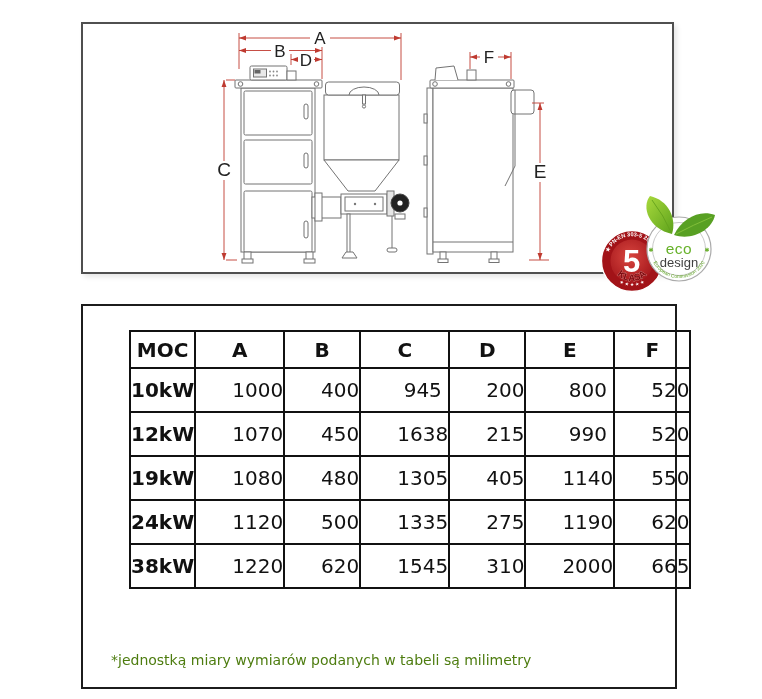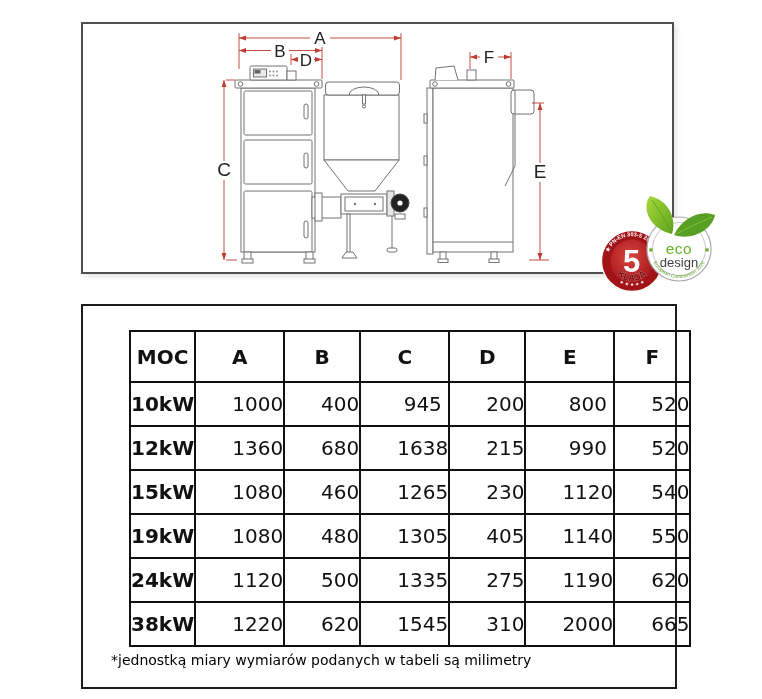--- a/index.html
+++ b/index.html
@@ -10,26 +10,26 @@
              border:2px solid #4f4f4f;background:#fff;box-shadow:3px 3px 5px rgba(0,0,0,.10);}
   .frame-top svg{display:block;}
   
   .badges{position:absolute;left:585px;top:192px;width:138px;height:112px;z-index:10;}
   
   .frame-bottom{position:absolute;left:81px;top:304px;width:592px;height:381px;
                 border:2px solid #1c1c1c;background:#fff;}
   table.dims{position:absolute;left:46px;top:24px;border-collapse:collapse;table-layout:fixed;}
   table.dims th,table.dims td{border:2px solid #111;text-align:center;vertical-align:middle;
                 padding:0;font-family:"DejaVu Sans",sans-serif;color:#111;}
-  table.dims thead tr{height:51px;}
+  table.dims thead tr{height:37px;}
   table.dims tbody tr{height:44px;}
   table.dims thead th{font-size:20px;font-weight:bold;}
   table.dims tbody th{font-size:20px;font-weight:bold;}
   table.dims tbody td{font-size:20px;font-weight:normal;padding-left:36px;}
-  .footnote{position:absolute;left:28px;top:346px;font-size:14px;color:#000000;
+  .footnote{position:absolute;left:28px;top:346px;font-size:14px;color:#4d7c0f;
             font-family:"DejaVu Sans",sans-serif;}
   
   .dimlbl{font-family:"Liberation Sans",sans-serif;fill:#222;}
 </style>
 </head>
 <body>
 
 <div class="canvas">
 
   <div class="frame-top">
@@ -245,35 +245,26 @@
           <th>10kW</th>
           <td>1000</td>
           <td>400</td>
           <td>945</td>
           <td>200</td>
           <td>800</td>
           <td>520</td>
         </tr>
         <tr>
           <th>12kW</th>
-          <td>1360</td>
-          <td>680</td>
+          <td>1070</td>
+          <td>450</td>
           <td>1638</td>
           <td>215</td>
           <td>990</td>
           <td>520</td>
-        </tr>
-        <tr>
-          <th>15kW</th>
-          <td>1080</td>
-          <td>460</td>
-          <td>1265</td>
-          <td>230</td>
-          <td>1120</td>
-          <td>540</td>
         </tr>
         <tr>
           <th>19kW</th>
           <td>1080</td>
           <td>480</td>
           <td>1305</td>
           <td>405</td>
           <td>1140</td>
           <td>550</td>
         </tr>

